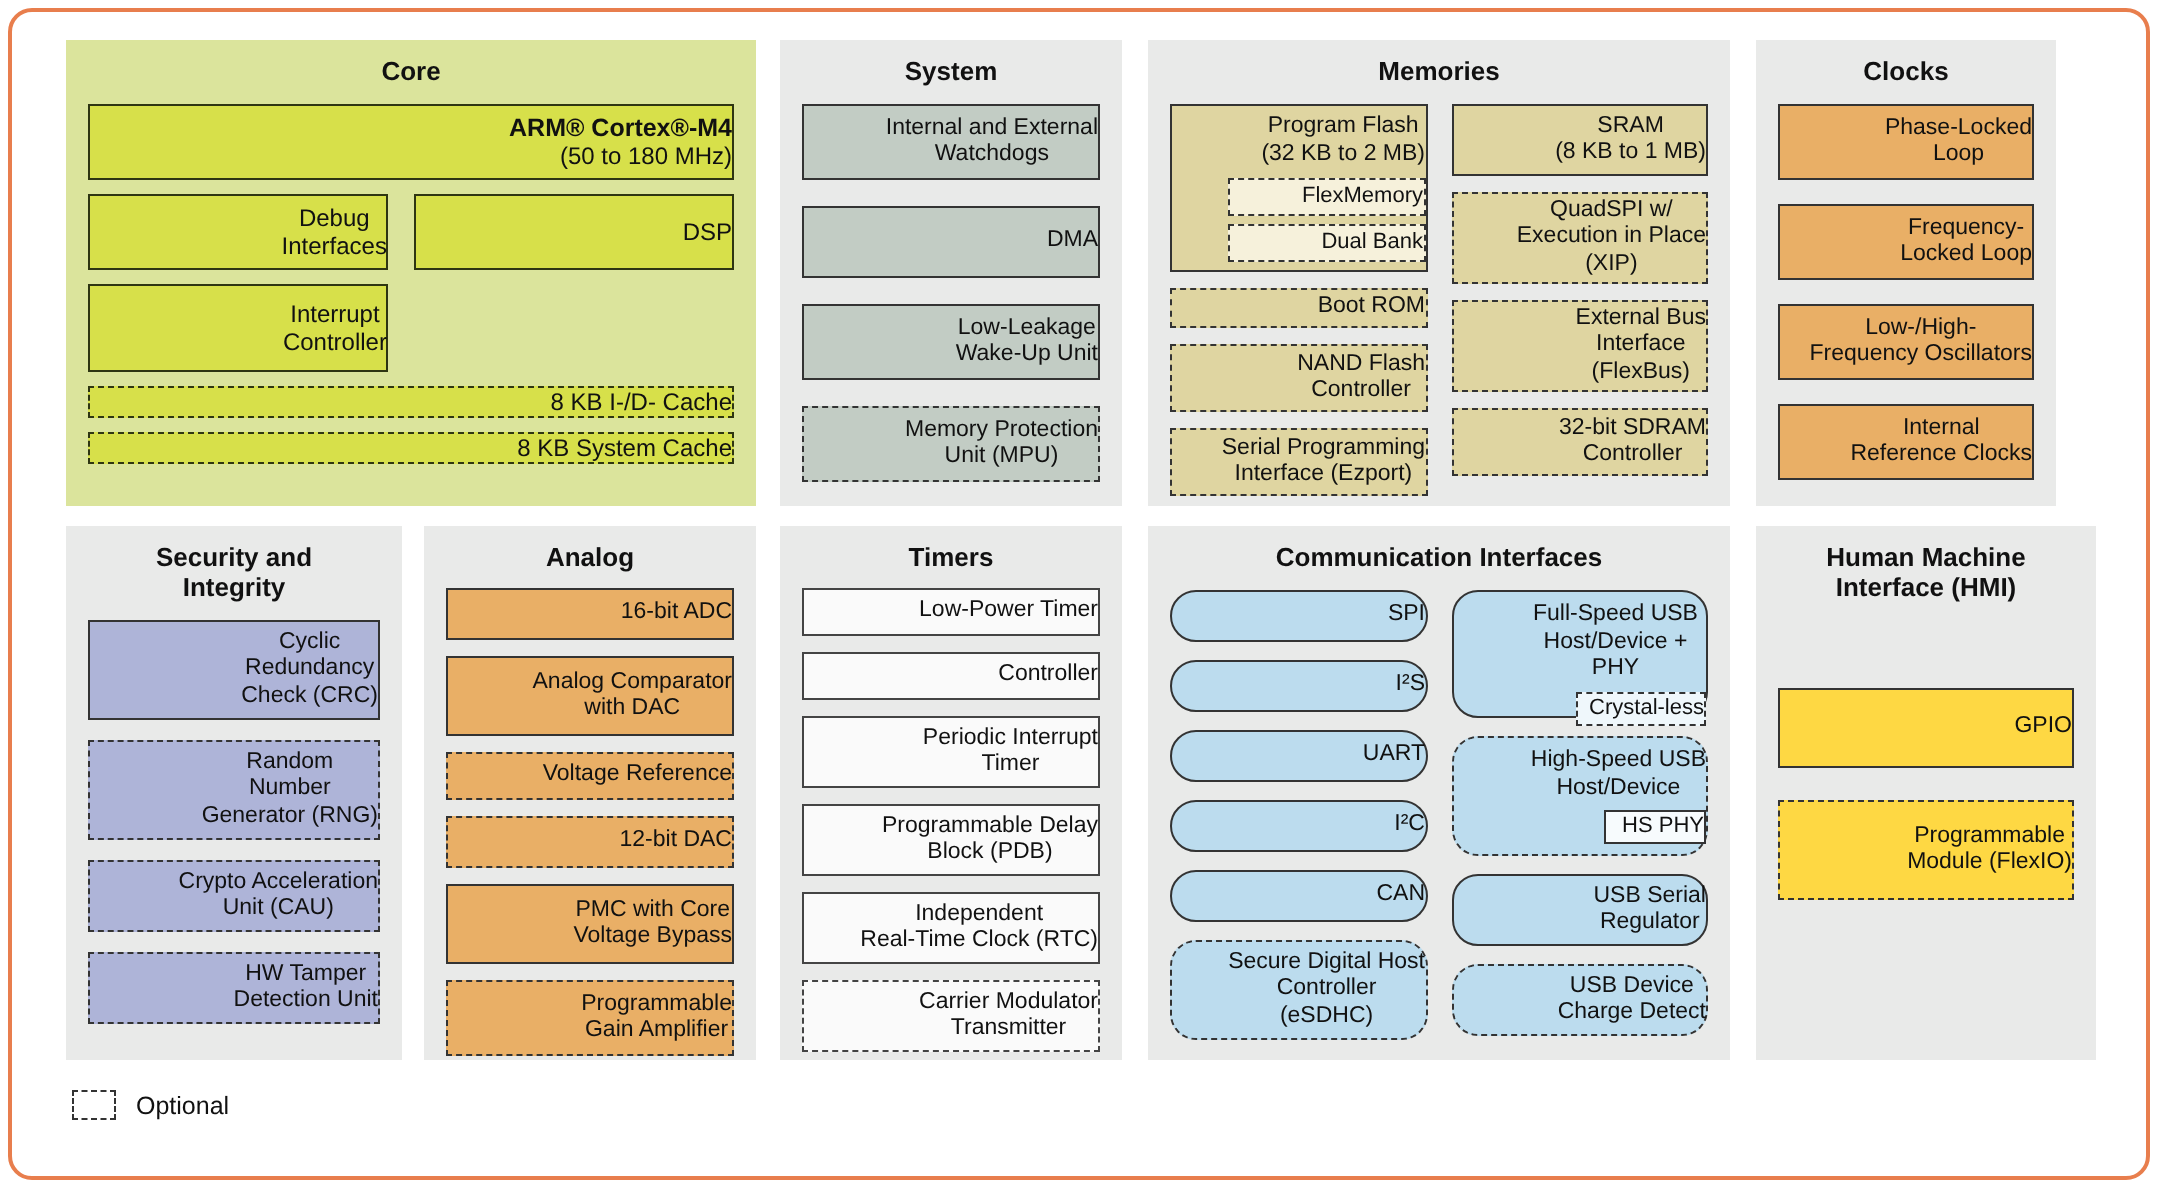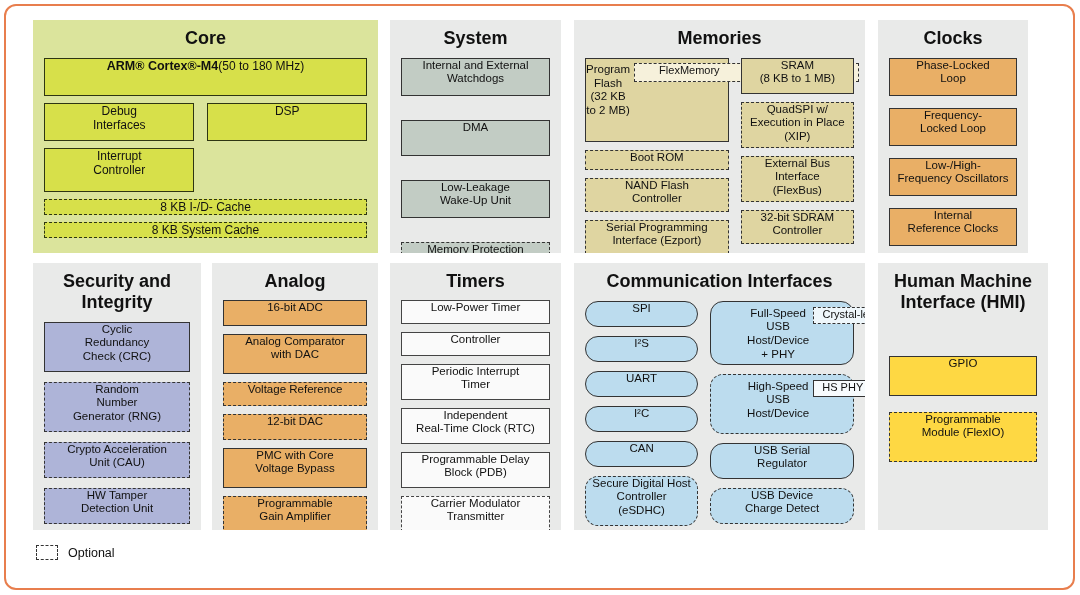--- a/index.html
+++ b/index.html
@@ -4,41 +4,41 @@
 <style>
   * { box-sizing: border-box; }
   html,body { margin:0; padding:0; background:#ffffff; font-family:"Liberation Sans","DejaVu Sans",sans-serif; }
   .canvas { position:relative; width:1080px; height:595px; background:#fff; overflow:hidden; }
   .frame { position:absolute; left:4px; top:4px; width:1071px; height:586px;
            border:2.5px solid var(--frame_border,#e87e4d); border-radius:12px; pointer-events:none; }
 
   .section { position:absolute; background:var(--section_bg,#e9eae9); padding:8px 11px; overflow:hidden; }
   .core-sec { background:var(--core_bg,#dbe49c); }
 
-  .section-title { font-size:18px; font-weight:bold; color:#111; text-align:center;
+  .section-title { font-size:13px; font-weight:bold; color:#111; text-align:center;
                    white-space:pre-line; line-height:1.16; margin-bottom:9px; }
 
   .block { border:1.5px solid var(--block_border,#333); background:#fff;
-           display:flex; align-items:flex-start; justify-content:center;
+           display:flex; flex-direction:column; align-items:flex-end; justify-content:center;
            text-align:center; font-size:11.5px; line-height:1.18; color:#111;
            white-space:pre-line; flex:none; }
   .dashed { border-style:dashed; }
 
   .core-block { background:var(--core_block,#d7e04a); border-color:#2e3512; font-size:12px; }
   .sys-block  { background:var(--system_block,#c2ccc4); }
   .mem-block  { background:var(--memory_block,#dfd5a1); }
   .clk-block  { background:var(--clock_block,#e9af66); }
   .scr-block  { background:var(--security_block,#aeb4d8); }
   .ana-block  { background:var(--clock_block,#e9af66); }
   .tmr-block  { background:var(--timer_block,#fafafa); border-color:#444; }
   .com-block  { background:var(--comm_block,#bcdcee);border-radius:13px; }
   .hmi-block  { background:var(--hmi_block,#fed843); }
 
   .vstack { display:flex; flex-direction:column; }
-  .g7{gap:7px} .g8{gap:8px} .g9{gap:9px} .g10{gap:10px} .g12{gap:12px} .g13{gap:24px}
+  .g7{gap:7px} .g8{gap:8px} .g9{gap:9px} .g10{gap:10px} .g12{gap:12px} .g13{gap:13px}
   .cols { display:flex; gap:12px; }
   .col { flex:1; display:flex; flex-direction:column; }
   .row2 { display:grid; grid-template-columns:1fr 1.06fr; gap:13px; }.h20{height:20px}.h22{height:16px}.h24{height:24px}.h26{height:26px}
   .h34{height:34px}.h36{height:36px}.h38{height:38px}.h40{height:40px}
   .h44{height:44px}.h46{height:46px}.h50{height:50px}.h60{height:60px}.h64{height:64px}
   .h84{height:84px}
 
   .sec-core     { left:33px;  top:20px;  width:345px; height:233px; }
   .sec-system   { left:390px; top:20px;  width:171px; height:233px; }
   .sec-memories { left:574px; top:20px;  width:291px; height:233px; }
@@ -185,24 +185,24 @@
     </div>
   </div>
 
   <div class="section sec-timers">
     <div class="section-title">Timers</div>
     <div class="vstack g8">
       <div class="block tmr-block h24">Low-Power Timer</div>
       <div class="block tmr-block h24">Controller</div>
       <div class="block tmr-block h36">Periodic Interrupt
 Timer</div>
+      <div class="block tmr-block h36">Programmable Delay
+Block (PDB)</div>
       <div class="block tmr-block h36">Independent
 Real-Time Clock (RTC)</div>
-      <div class="block tmr-block h36">Programmable Delay
-Block (PDB)</div>
       <div class="block tmr-block dashed h36">Carrier Modulator
 Transmitter</div>
     </div>
   </div>
 
   <div class="section sec-comm">
     <div class="section-title">Communication Interfaces</div>
     <div class="cols">
       <div class="col g9">
         <div class="block com-block h26">SPI</div>

